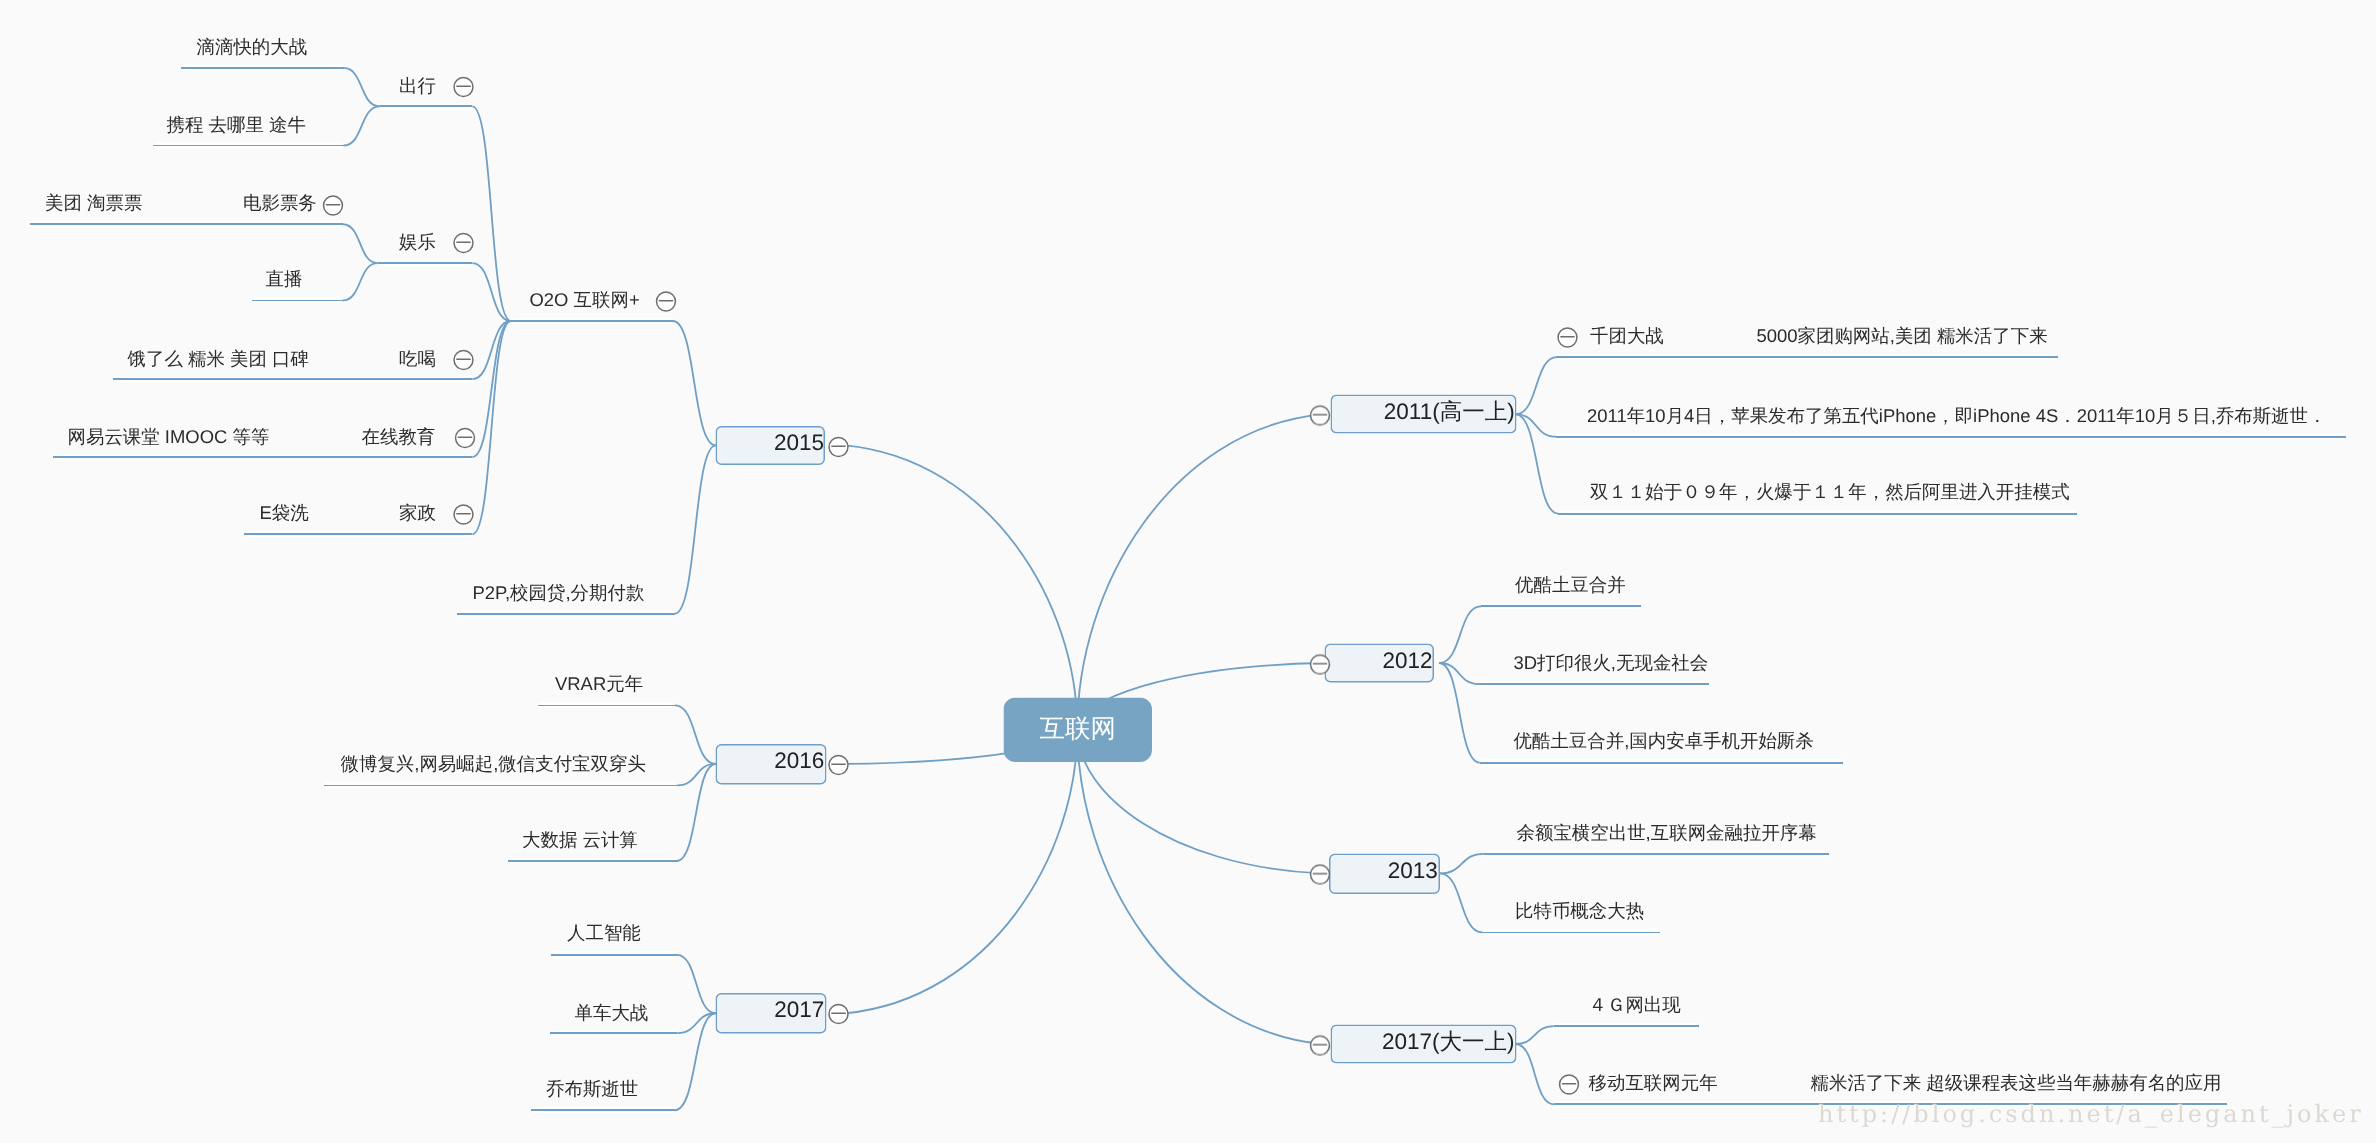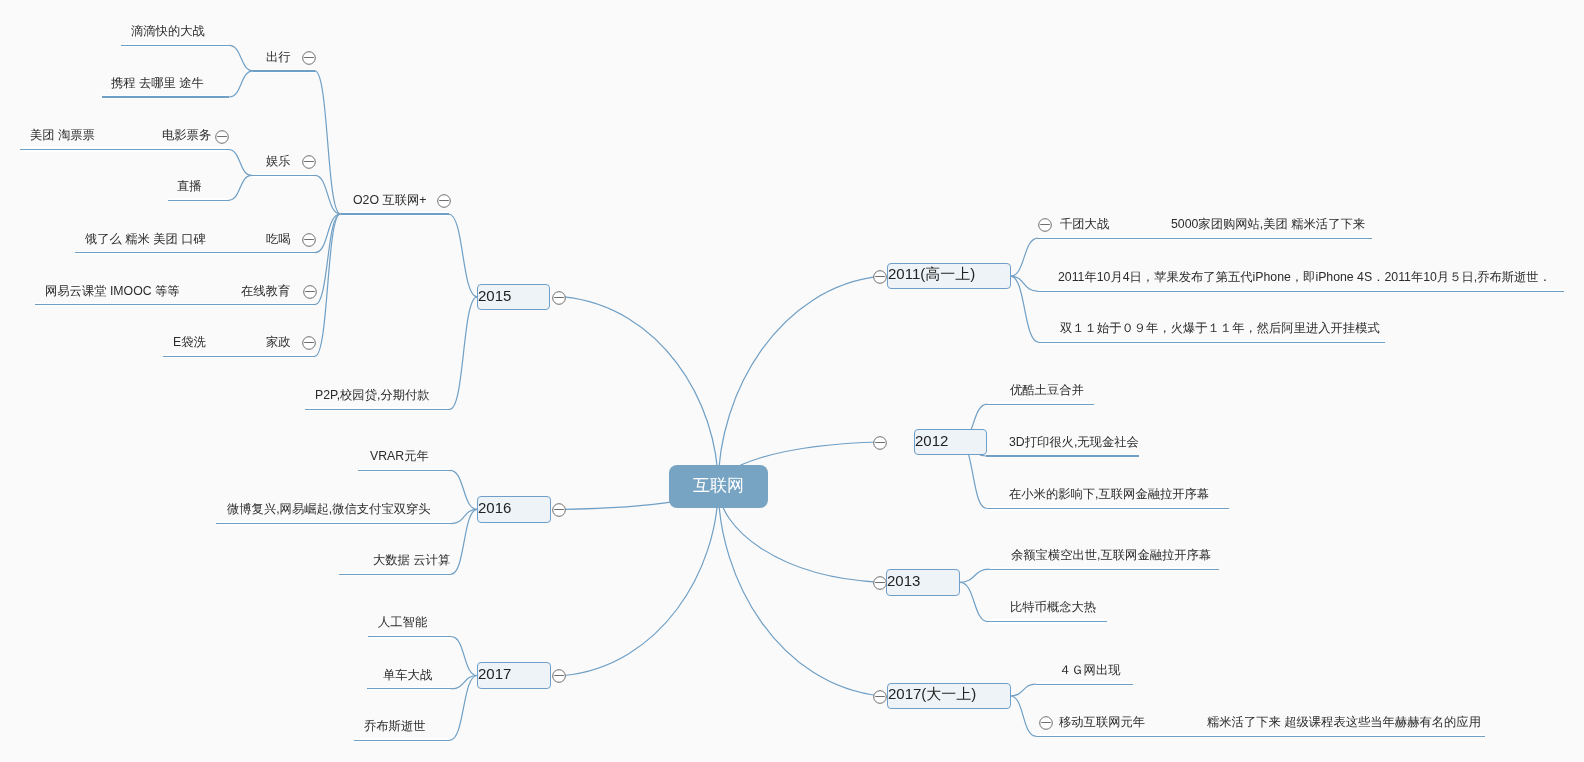--- a/index.html
+++ b/index.html
@@ -6,21 +6,21 @@
   html,body{margin:0;padding:0;}
   body{width:1584px;height:762px;background:#fafafa;overflow:hidden;
        font-family:"Liberation Sans",sans-serif;-webkit-font-smoothing:antialiased;}
   #stage{position:relative;width:1584px;height:762px;background:#fafafa;transform:translateZ(0);}
   #links{position:absolute;left:0;top:0;width:1584px;height:762px;}
   #halos{position:absolute;left:0;top:0;width:1584px;height:762px;}
   .rowtext{position:absolute;font-size:12.3px;color:#2b2b2b;white-space:nowrap;
            line-height:12px;letter-spacing:0;transform:translateZ(0);will-change:transform;}
   .boxnode{position:absolute;box-sizing:border-box;background:#eef3f7;transform:translateZ(0);will-change:transform;
            border:1px solid #6f9fc8;border-radius:4px;font-size:15px;color:#222;
-           display:flex;align-items:center;justify-content:flex-start;white-space:nowrap;}
+           display:flex;align-items:center;justify-content:flex-end;white-space:nowrap;}
   .boxnode > span{position:relative;top:-1.8px;}
   .rootnode{position:absolute;box-sizing:border-box;background:#78a4c3;border-radius:8px;transform:translateZ(0);will-change:transform;
             color:#fff;font-size:17px;display:flex;align-items:center;justify-content:center;
             white-space:nowrap;}
   .rootnode > span{position:relative;top:-1.5px;}
   .watermark{position:absolute;white-space:nowrap;color:#dcd9d3;transform:translateZ(0);will-change:transform;
              font-family:"DejaVu Serif",serif;font-size:16px;letter-spacing:2px;}
 </style>
 </head>
 <body>
@@ -184,21 +184,21 @@
       <div class="row" style="position: absolute; left: 0px; top: 0px;">
         <div class="rowtext" style="left: 314.8px; top: 388.9px;">P2P,校园贷,分期付款</div>
       </div>
       <div class="row" style="position: absolute; left: 0px; top: 0px;">
         <div class="rowtext" style="left: 370px; top: 450.1px;">VRAR元年</div>
       </div>
       <div class="row" style="position: absolute; left: 0px; top: 0px;">
         <div class="rowtext" style="left: 226.6px; top: 503.4px;">微博复兴,网易崛起,微信支付宝双穿头</div>
       </div>
       <div class="row" style="position: absolute; left: 0px; top: 0px;">
-        <div class="rowtext" style="left: 348.4px; top: 553.9px; margin-left: 25px;">大数据 云计算</div>
+        <div class="rowtext" style="left: 348.4px; top: 553.9px;">大数据 云计算</div>
       </div>
       <div class="row" style="position: absolute; left: 0px; top: 0px;">
         <div class="rowtext" style="left: 378px; top: 616.4px;">人工智能</div>
       </div>
       <div class="row" style="position: absolute; left: 0px; top: 0px;">
         <div class="rowtext" style="left: 383px; top: 668.6px;">单车大战</div>
       </div>
       <div class="row" style="position: absolute; left: 0px; top: 0px;">
         <div class="rowtext" style="left: 363.8px; top: 720px;">乔布斯逝世</div>
       </div>
@@ -216,21 +216,21 @@
       <div class="row" style="position: absolute; left: 0px; top: 0px;">
         <div class="rowtext" style="left: 1060px; top: 322.2px;">双１１始于０９年，火爆于１１年，然后阿里进入开挂模式</div>
       </div>
       <div class="row" style="position: absolute; left: 0px; top: 0px;">
         <div class="rowtext" style="left: 1010.4px; top: 384px;">优酷土豆合并</div>
       </div>
       <div class="row" style="position: absolute; left: 0px; top: 0px;">
         <div class="rowtext" style="left: 1009px; top: 435.8px;">3D打印很火,无现金社会</div>
       </div>
       <div class="row" style="position: absolute; left: 0px; top: 0px;">
-        <div class="rowtext" style="left: 1009.4px; top: 488.2px;">在小米的影响下,互联网金融拉开序幕</div>
+        <div class="rowtext" style="left: 1009.4px; top: 488.2px;">优酷土豆合并,国内安卓手机开始厮杀</div>
       </div>
       <div class="row" style="position: absolute; left: 0px; top: 0px;">
         <div class="rowtext" style="left: 1010.6px; top: 549px;">余额宝横空出世,互联网金融拉开序幕</div>
       </div>
       <div class="row" style="position: absolute; left: 0px; top: 0px;">
         <div class="rowtext" style="left: 1009.8px; top: 601.4px;">比特币概念大热</div>
       </div>
       <div class="row" style="position: absolute; left: 0px; top: 0px;">
         <div class="rowtext" style="left: 1059.2px; top: 663.9px;">４Ｇ网出现</div>
       </div>
@@ -265,21 +265,21 @@
           <circle cx="8" cy="8" r="6.3" fill="#ffffff" stroke="#6e6e6e" stroke-width="1"></circle>
           <rect x="3.2" y="7" width="9.6" height="1" fill="#6e6e6e"></rect>
         </svg></div>
       <div class="boxnode" style="left: 886.6px; top: 263.4px; width: 123.8px; height: 25.6px;">
         <span>2011(高一上)</span>
       </div>
       <div class="expander" style="position: absolute; left: 871.5px; top: 268.5px; width: 16px; height: 16px;"><svg width="16" height="16" viewBox="0 0 16 16">
           <circle cx="8" cy="8" r="6.3" fill="#ffffff" stroke="#6e6e6e" stroke-width="1"></circle>
           <rect x="3.2" y="7" width="9.6" height="1" fill="#6e6e6e"></rect>
         </svg></div>
-      <div class="boxnode" style="left: 914px; top: 428.9px; width: 73.1px; height: 26.1px;">
+      <div class="boxnode" style="left: 883px; top: 428.9px; width: 73.1px; height: 26.1px;">
         <span>2012</span>
       </div>
       <div class="expander" style="position: absolute; left: 871.5px; top: 434.5px; width: 16px; height: 16px;"><svg width="16" height="16" viewBox="0 0 16 16">
           <circle cx="8" cy="8" r="6.3" fill="#ffffff" stroke="#6e6e6e" stroke-width="1"></circle>
           <rect x="3.2" y="7" width="9.6" height="1" fill="#6e6e6e"></rect>
         </svg></div>
       <div class="boxnode" style="left: 886.4px; top: 569px; width: 73.5px; height: 26.5px;">
         <span>2013</span>
       </div>
       <div class="expander" style="position: absolute; left: 871.5px; top: 574.5px; width: 16px; height: 16px;"><svg width="16" height="16" viewBox="0 0 16 16">
@@ -290,13 +290,14 @@
         <span>2017(大一上)</span>
       </div>
       <div class="expander" style="position: absolute; left: 871.5px; top: 688.5px; width: 16px; height: 16px;"><svg width="16" height="16" viewBox="0 0 16 16">
           <circle cx="8" cy="8" r="6.3" fill="#ffffff" stroke="#6e6e6e" stroke-width="1"></circle>
           <rect x="3.2" y="7" width="9.6" height="1" fill="#6e6e6e"></rect>
         </svg></div>
     </div>
   <div class="rootnode" style="left: 669px; top: 464.8px; width: 99px; height: 43px;">
     <span>互联网</span>
   </div>
+  <div class="watermark" style="left: 1212px; top: 733px;">http://blog.csdn.net/a_elegant_joker</div>
 </div>
 
 </body></html>

